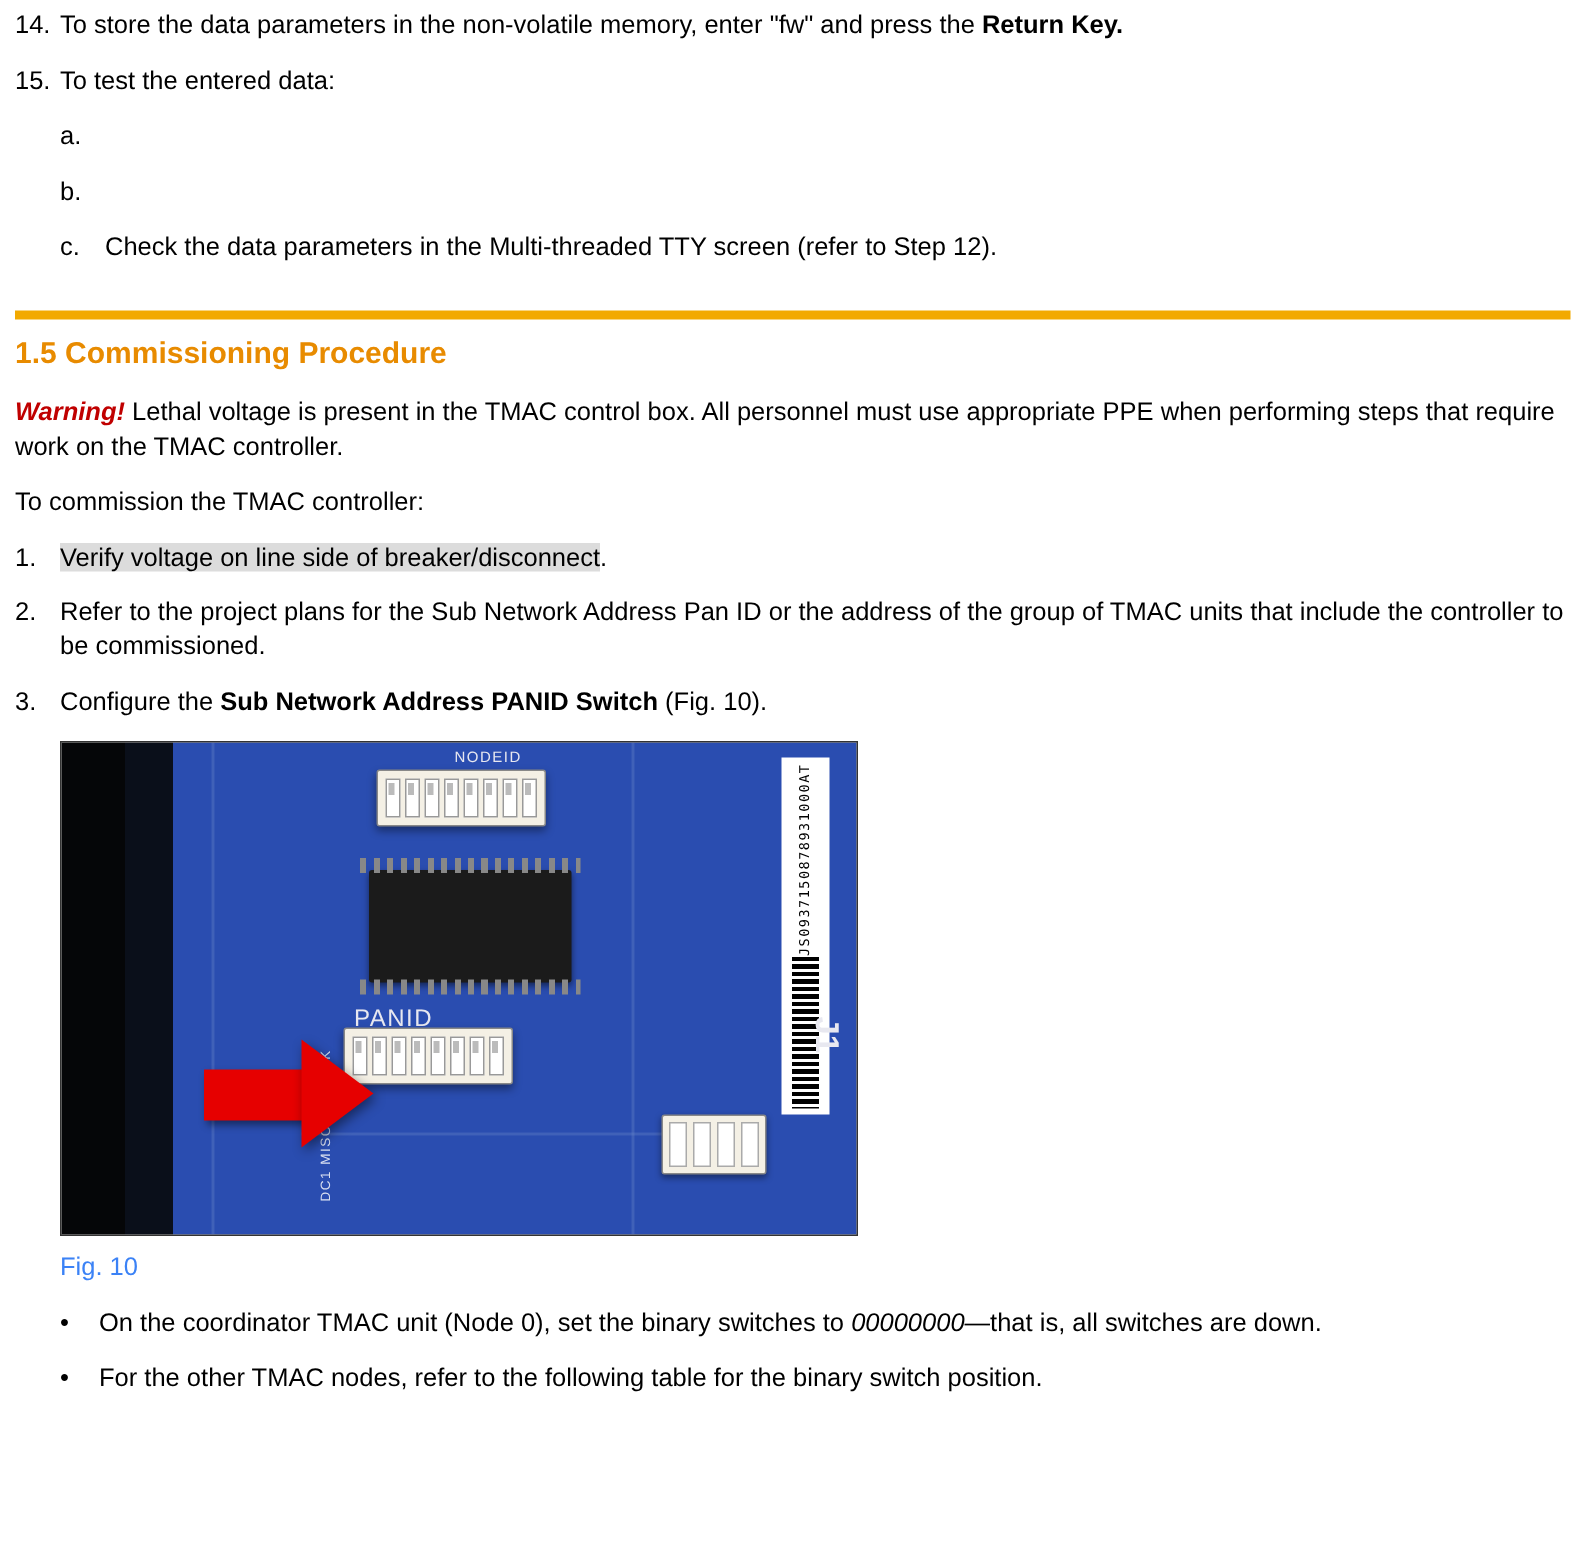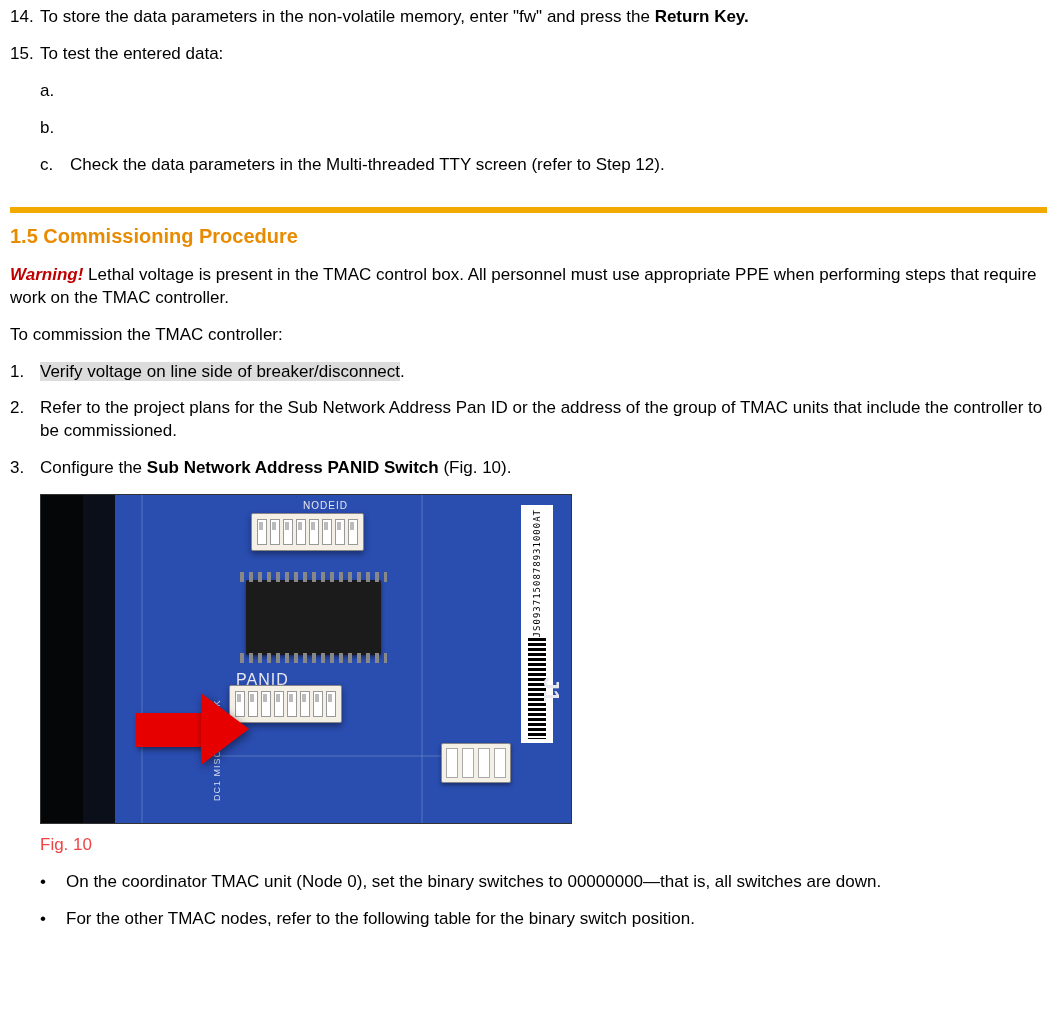--- a/index.html
+++ b/index.html
@@ -42,30 +42,30 @@
     margin: 8px 0 14px 0;
   }
   .warn-label {
     color: #c00000;
     font-weight: bold;
     font-style: italic;
   }
   .para { margin-bottom: 14px; }
   .highlight { background: #dcdcdc; }
   .fig-caption {
-    color: #ef4444;
+    color: #3b82f6;
     margin: 10px 0 14px 30px;
   }
   .bullet {
     display: flex;
     margin-left: 30px;
     margin-bottom: 14px;
   }
   .bullet .b { width: 26px; flex-shrink: 0; }
-  .italic { }
+  .italic { font-style: italic; }
 
   
   .board-wrap {
     margin-left: 30px;
     width: 530px;
     height: 328px;
     border: 1px solid #333;
     background: linear-gradient(90deg, #050608 0 8%, #0a0f1a 8% 14%, #2a4db0 14% 100%);
     position: relative;
     overflow: hidden;

